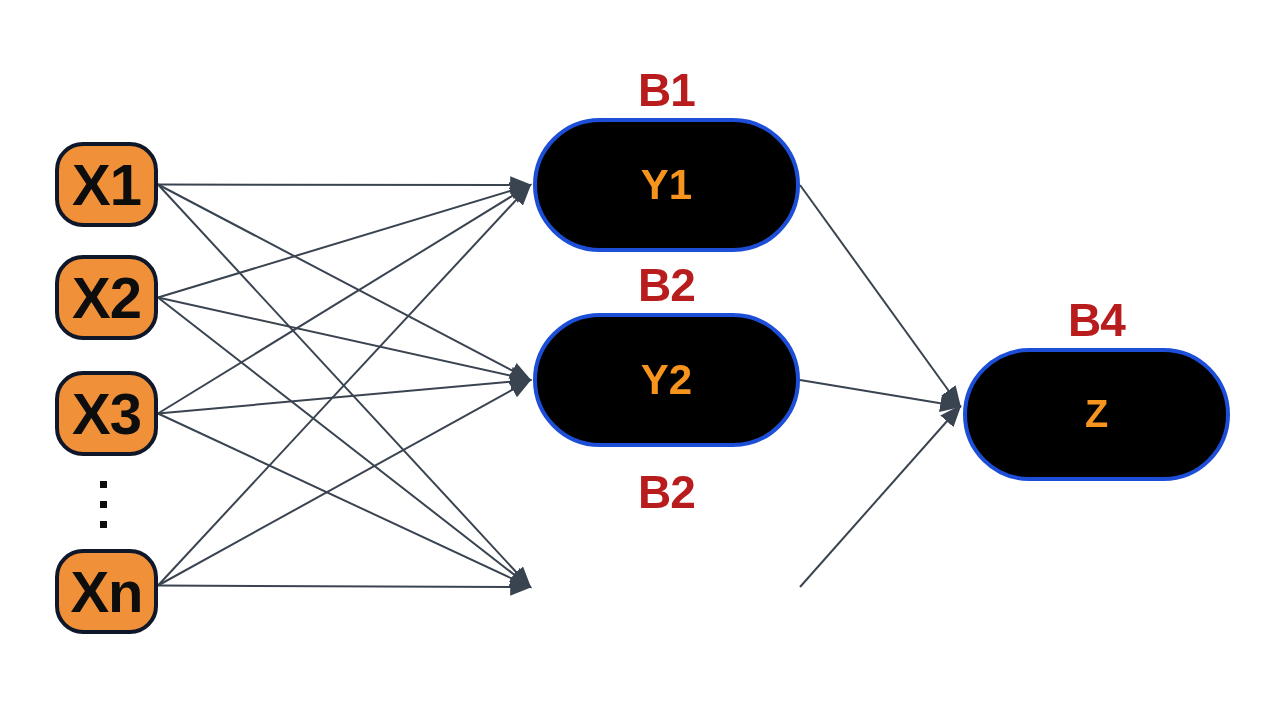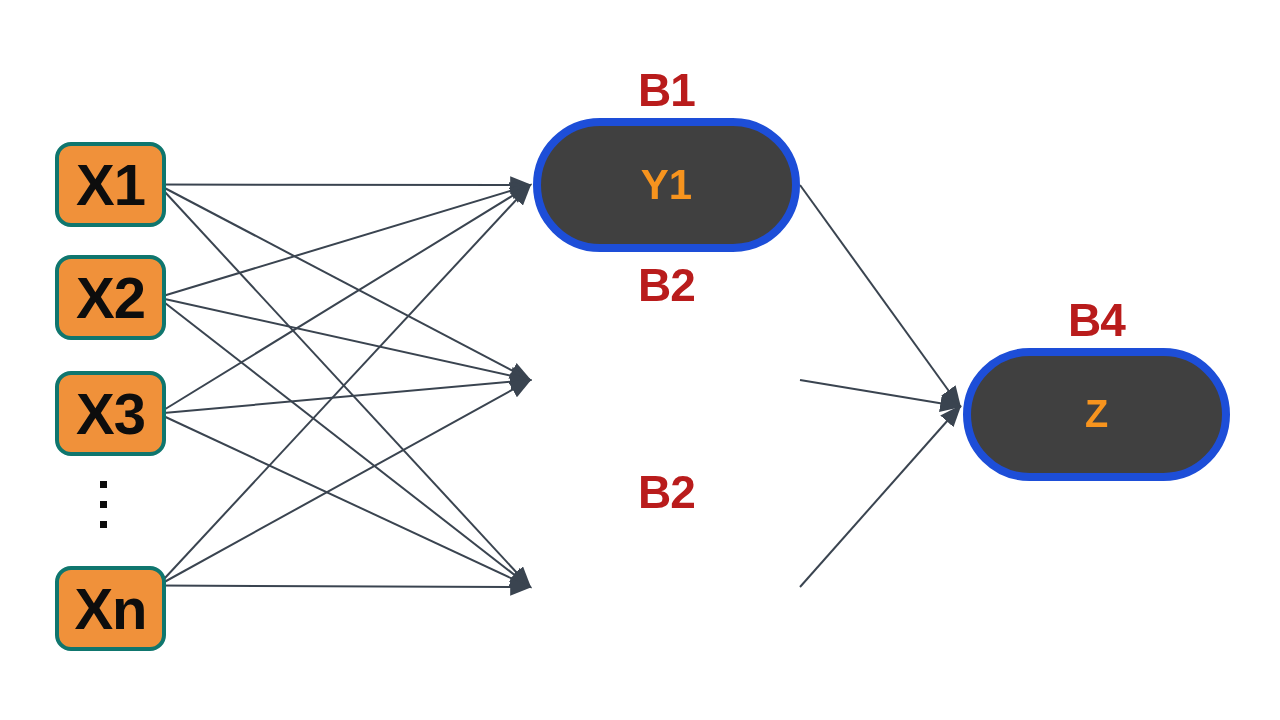--- a/index.html
+++ b/index.html
@@ -18,38 +18,38 @@
     pointer-events: none;
   }
   .edge {
     stroke: #3a4450;
     stroke-width: 2;
     fill: none;
   }
   .input-node {
     position: absolute;
     left: 55px;
-    width: 111px;
+    width: 103px;
     height: 85px;
     box-sizing: border-box;
     background: #f0913a;
-    border: 4px solid #0f766e;
-    border-radius: 16px;
+    border: 4px solid #0f172a;
+    border-radius: 28px;
     display: flex;
     align-items: center;
     justify-content: center;
     font-size: 58px;
     font-weight: 700;
     color: #0d0d0d;
     letter-spacing: -1px;
   }
   .input-x1 { top: 142px; }
   .input-x2 { top: 255px; }
   .input-x3 { top: 371px; }
-  .input-xn { top: 566px; }
+  .input-xn { top: 549px; }
   .ellipsis {
     position: absolute;
     left: 100px;
     top: 481px;
     display: flex;
     flex-direction: column;
     gap: 13px;
   }
   .ellipsis .dot {
     width: 7px;
@@ -70,22 +70,22 @@
     text-align: center;
     font-size: 46px;
     font-weight: 700;
     color: #b91c1c;
     letter-spacing: -1px;
   }
   .pill {
     width: 267px;
     height: 134px;
     box-sizing: border-box;
-    background: #404040;
-    border: 8px solid #1d4ed8;
+    background: #000000;
+    border: 4px solid #1d4ed8;
     border-radius: 67px;
     display: flex;
     align-items: center;
     justify-content: center;
   }
   .group-z .pill { height: 133px; }
   .pill .pill-label {
     color: #f7941e;
     font-size: 42px;
     font-weight: 700;
@@ -136,20 +136,23 @@
 
   <div class="node-group group-y1">
     <div class="node-title">B1</div>
     <div class="pill">
       <span class="pill-label">Y1</span>
     </div>
   </div>
 
   <div class="node-group group-y2">
     <div class="node-title">B2</div>
+    <div class="pill">
+      <span class="pill-label">Y2</span>
+    </div>
   </div>
 
   <div class="node-group group-y3">
     <div class="node-title">B2</div>
   </div>
 
   <div class="node-group group-z">
     <div class="node-title">B4</div>
     <div class="pill">
       <span class="pill-label">Z</span>

